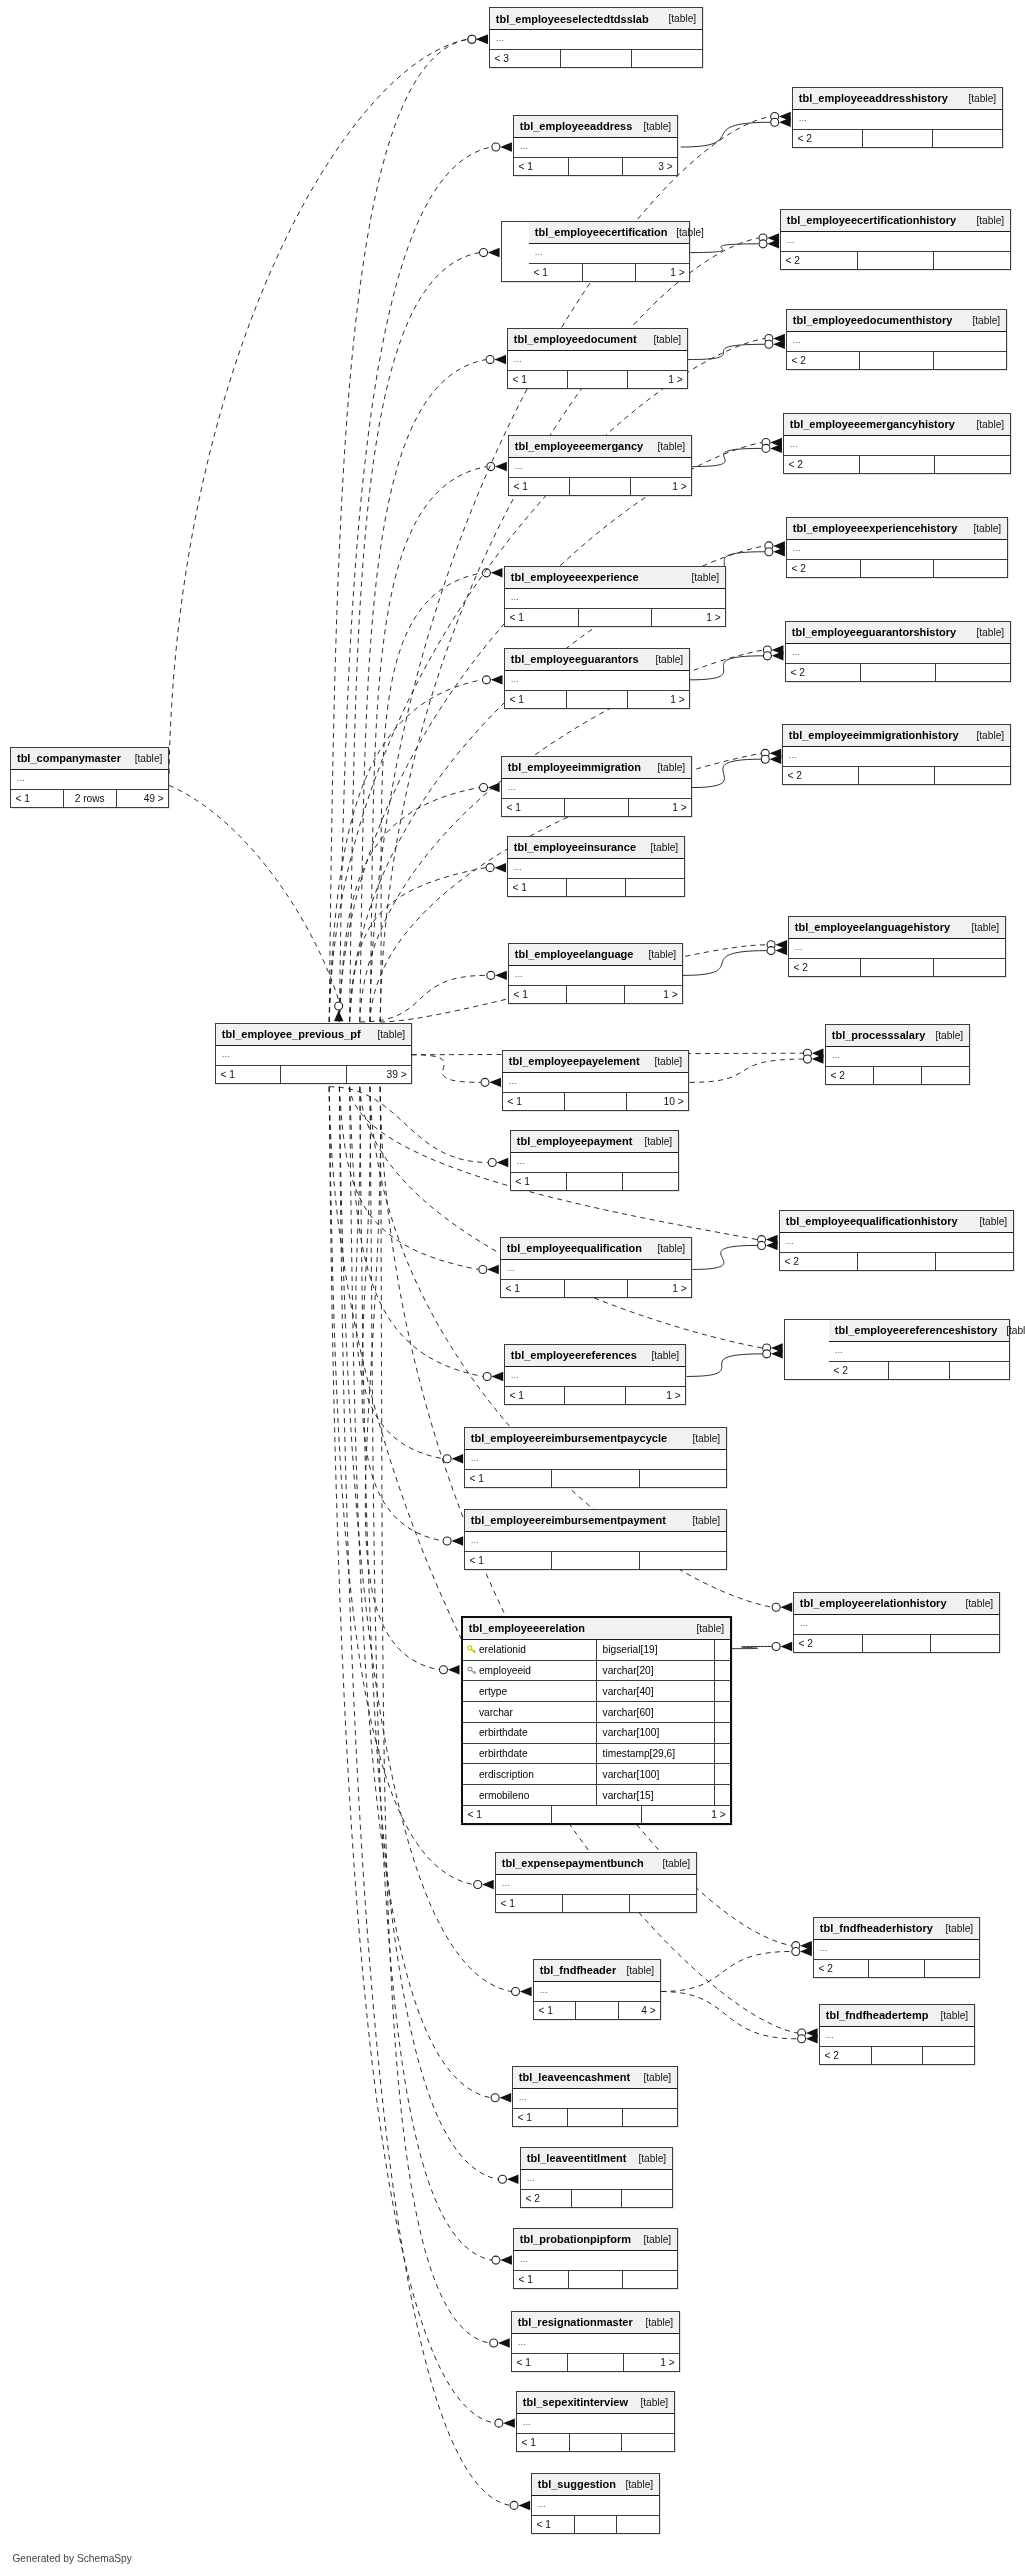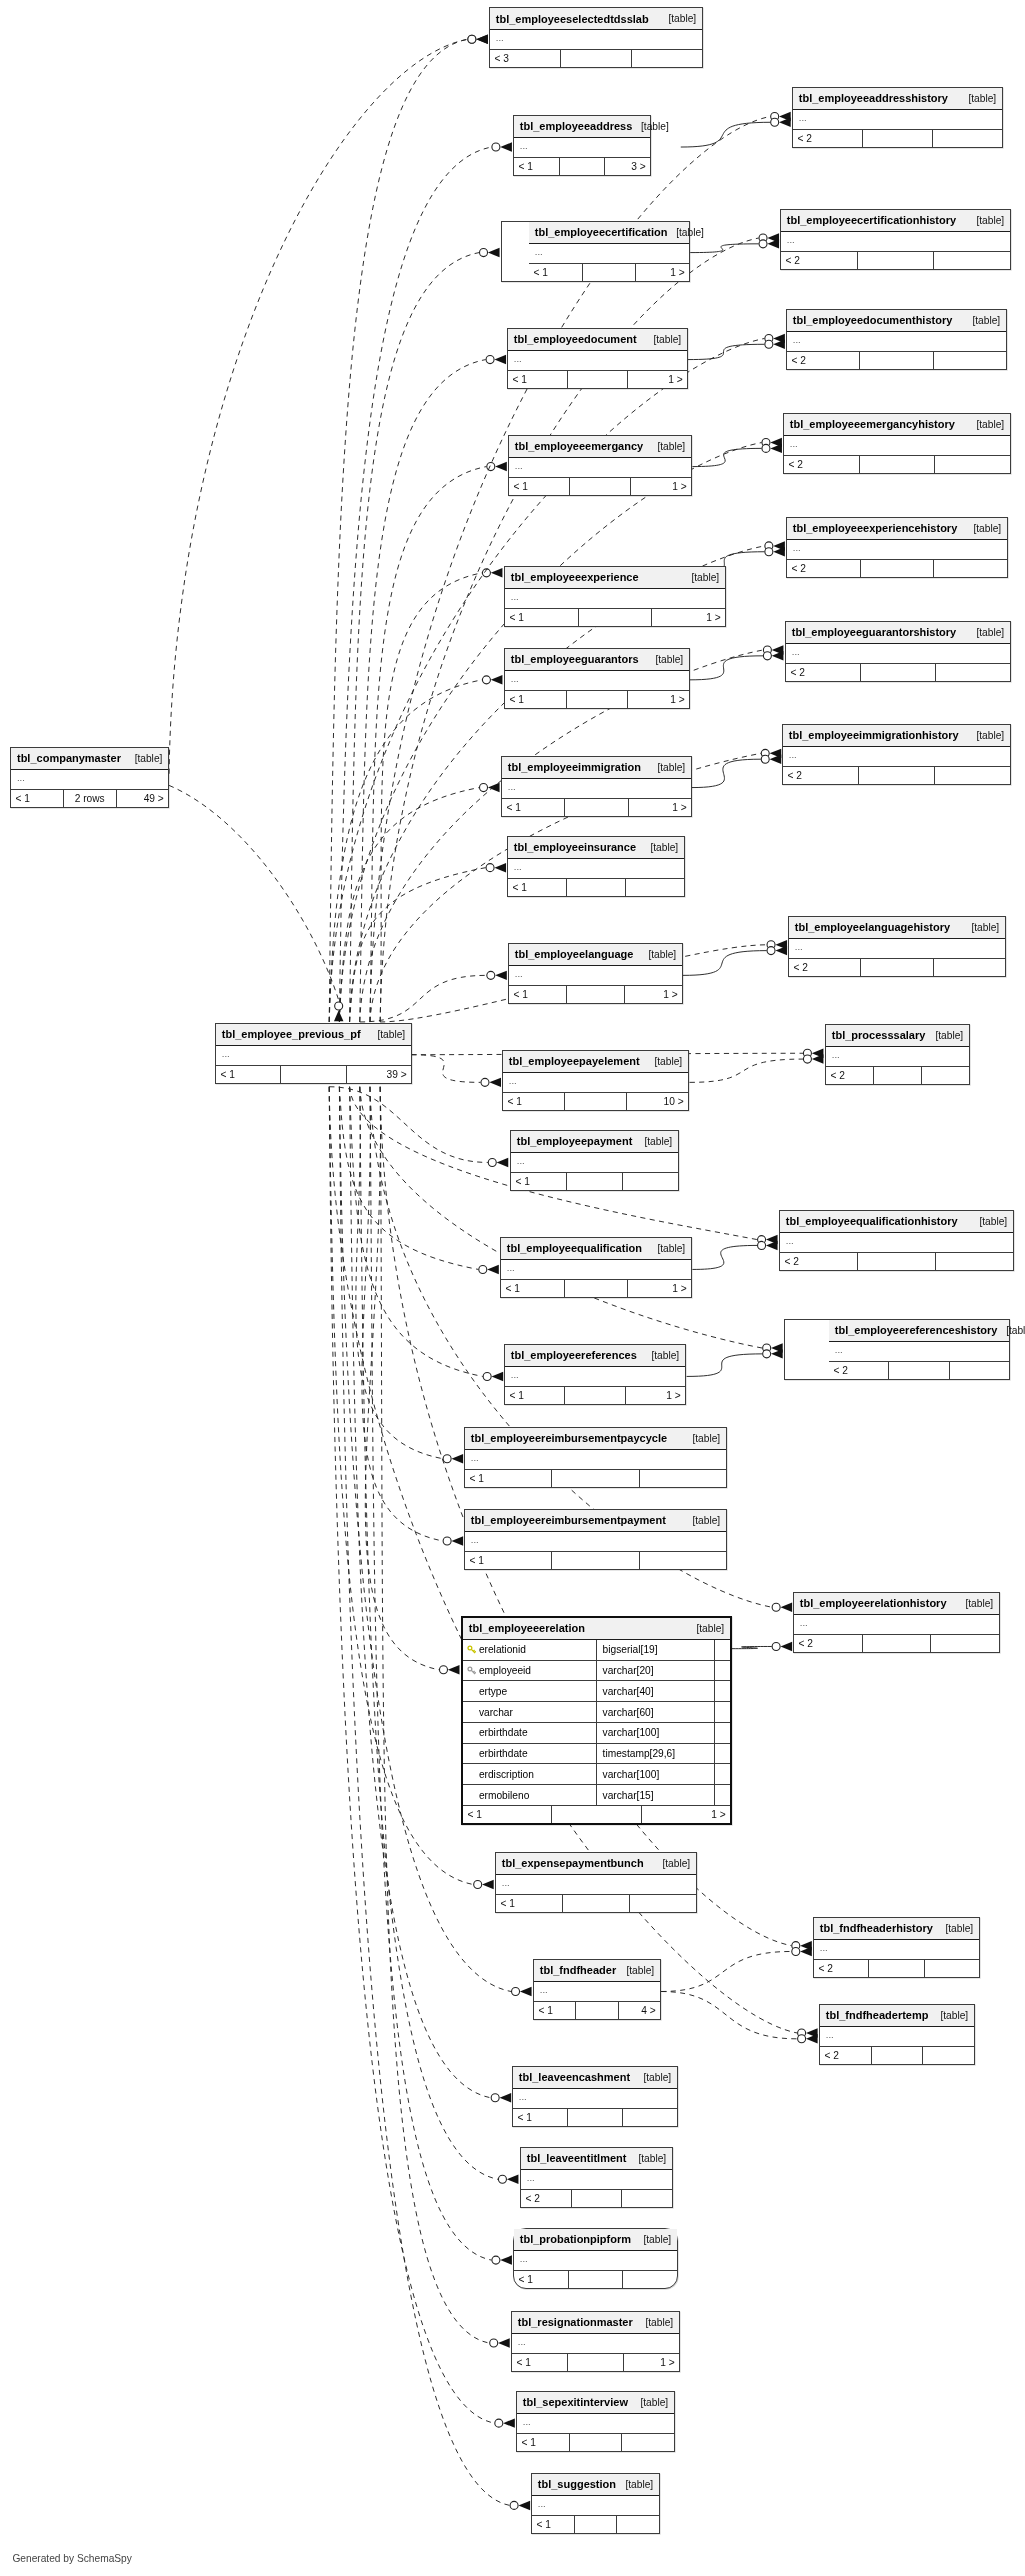--- a/index.html
+++ b/index.html
@@ -230,21 +230,21 @@
           <span class="tbl-name">tbl_employeeselectedtdsslab</span>
           <span class="tbl-tag">[table]</span>
         </div>
         <div class="tbl-body">...</div>
         <div class="tbl-footer">
           <span class="cell left">&lt; 3</span>
           <span class="cell mid"></span>
           <span class="cell right"></span>
         </div>
       </div>
-      <div class="tbl" style="left: 513px; top: 115px; width: 138px;">
+      <div class="tbl" style="left: 513px; top: 115px; width: 165px;">
         <div class="tbl-header">
           <span class="tbl-name">tbl_employeeaddress</span>
           <span class="tbl-tag">[table]</span>
         </div>
         <div class="tbl-body">...</div>
         <div class="tbl-footer">
           <span class="cell left">&lt; 1</span>
           <span class="cell mid"></span>
           <span class="cell right">3 &gt;</span>
         </div>
@@ -527,21 +527,21 @@
           <span class="tbl-name">tbl_leaveentitlment</span>
           <span class="tbl-tag">[table]</span>
         </div>
         <div class="tbl-body">...</div>
         <div class="tbl-footer">
           <span class="cell left">&lt; 2</span>
           <span class="cell mid"></span>
           <span class="cell right"></span>
         </div>
       </div>
-      <div class="tbl" style="left: 513px; top: 2228px; width: 165px; border-radius: 13px;">
+      <div class="tbl" style="left: 513px; top: 2228px; width: 165px;">
         <div class="tbl-header">
           <span class="tbl-name">tbl_probationpipform</span>
           <span class="tbl-tag">[table]</span>
         </div>
         <div class="tbl-body">...</div>
         <div class="tbl-footer">
           <span class="cell left">&lt; 1</span>
           <span class="cell mid"></span>
           <span class="cell right"></span>
         </div>

